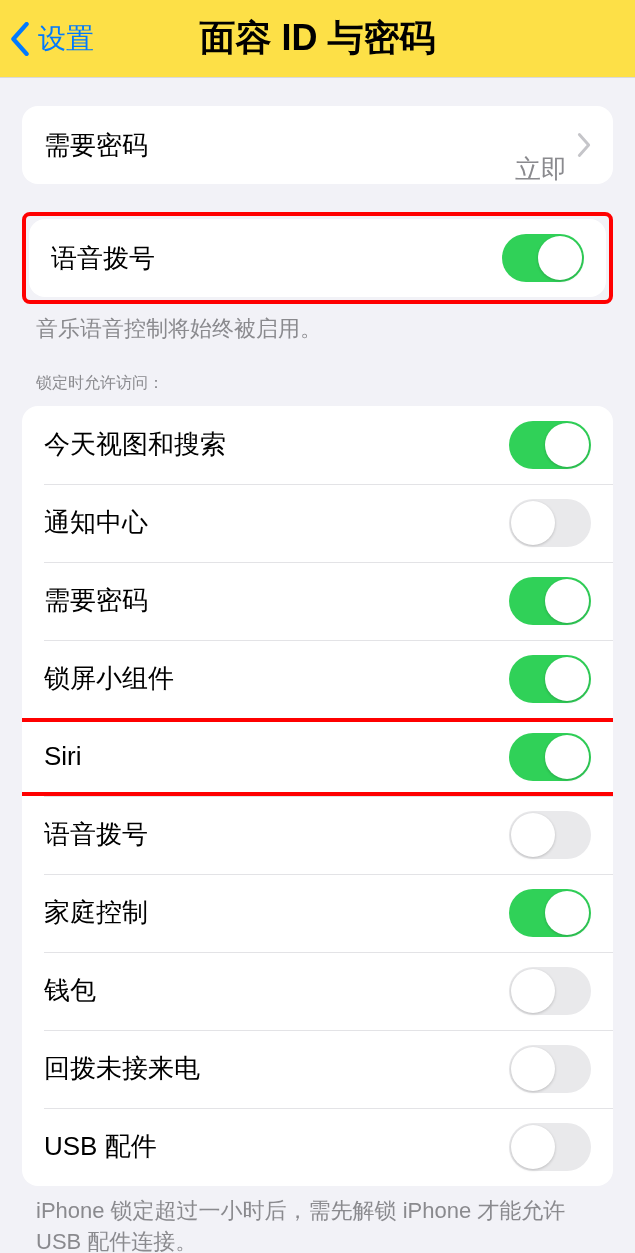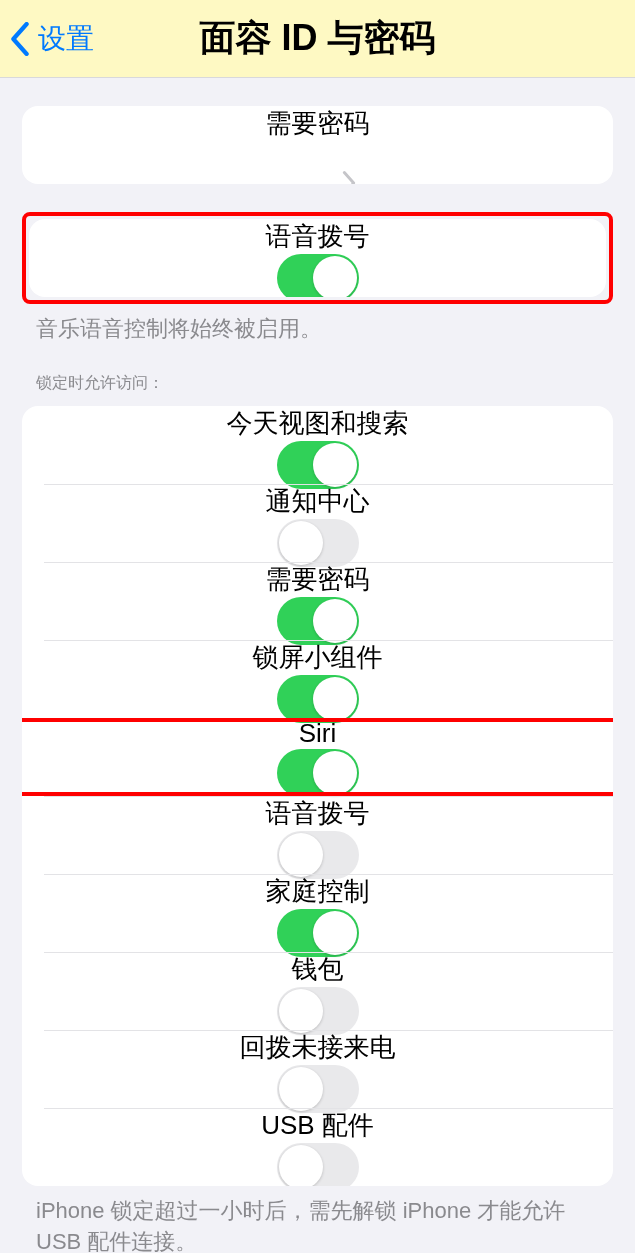--- a/index.html
+++ b/index.html
@@ -5,21 +5,21 @@
   * { box-sizing: border-box; margin: 0; padding: 0; }
   body {
     width: 635px;
     height: 1253px;
     background: #f2f2f7;
     font-family: -apple-system, "Helvetica Neue", Arial, sans-serif;
     overflow: hidden;
   }
   .navbar {
     height: 78px;
-    background: #fef9c3;
+    background: #fde047;
     border-bottom: 1px solid #d9d9db;
     display: flex;
     align-items: center;
     position: relative;
   }
   .back {
     display: flex;
     align-items: center;
     color: #007aff;
     font-size: 28px;
@@ -49,21 +49,20 @@
   }
   .row {
     display: flex;
     align-items: center;
     justify-content: space-between;
     height: 78px;
     padding: 0 22px;
     font-size: 26px;
     color: #000;
     position: relative;
-    flex-direction: column;
   }
   .row + .row::before {
     content: "";
     position: absolute;
     top: 0; left: 22px; right: 0;
     border-top: 1px solid #e3e3e6;
   }
   .row-right {
     display: flex;
     align-items: center;

